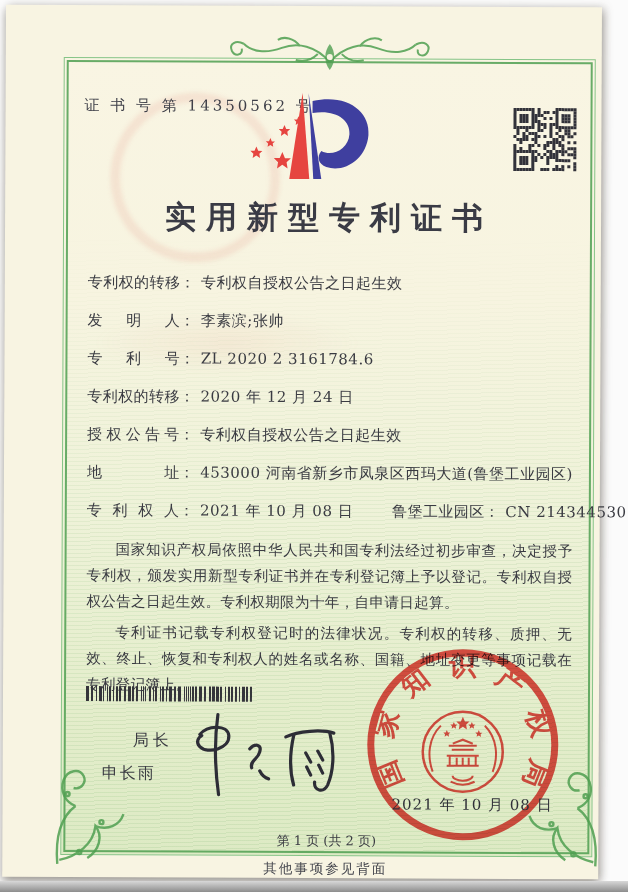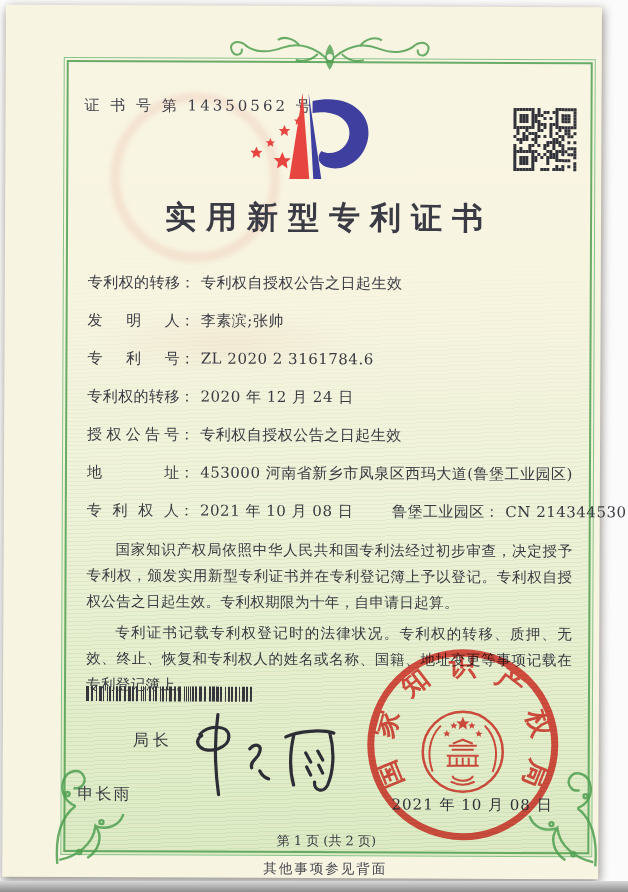--- a/index.html
+++ b/index.html
@@ -48,21 +48,21 @@
   .fval{letter-spacing:.5px;}
   .split .grp2{margin-left:34px;}
   .paras{position:absolute;left:24px;right:20px;top:478px;font-size:14.5px;line-height:26px;
     text-align:justify;letter-spacing:.4px;}
   .paras p{margin:0;text-indent:2em;}
   .paras p+p{margin-top:5px;}
   .barcode{position:absolute;left:24px;top:628px;width:170px;height:15px;display:flex;
     align-items:stretch;}
   .barcode div{background:#35353b;}
   .sig-role{position:absolute;left:24px;top:672px;font-size:16px;letter-spacing:4px;margin-left:47px;}
-  .sig-name{position:absolute;left:16px;top:705px;font-size:16px;letter-spacing:2px;margin-top:21px;}
+  .sig-name{position:absolute;left:40px;top:705px;font-size:16px;letter-spacing:2px;}
   .sig-script{position:absolute;left:120px;top:650px;width:170px;height:95px;}
   .seal{position:absolute;left:300px;top:584px;width:202px;height:202px;
     mix-blend-mode:multiply;opacity:.92;}
   .seal-date{position:absolute;left:330px;top:736px;font-size:15px;letter-spacing:1px;
     color:#2f3038;z-index:4;}
   .page-info{position:absolute;left:0;right:0;top:773px;text-align:center;font-size:13px;}
   .ornament-top{position:absolute;top:-25px;left:50%;margin-left:-120px;width:240px;height:48px;}
   .corner{position:absolute;width:84px;height:104px;bottom:-14px;}
   .corner.bl{left:-12px;}
   .corner.br{right:-12px;transform:scaleX(-1);}

